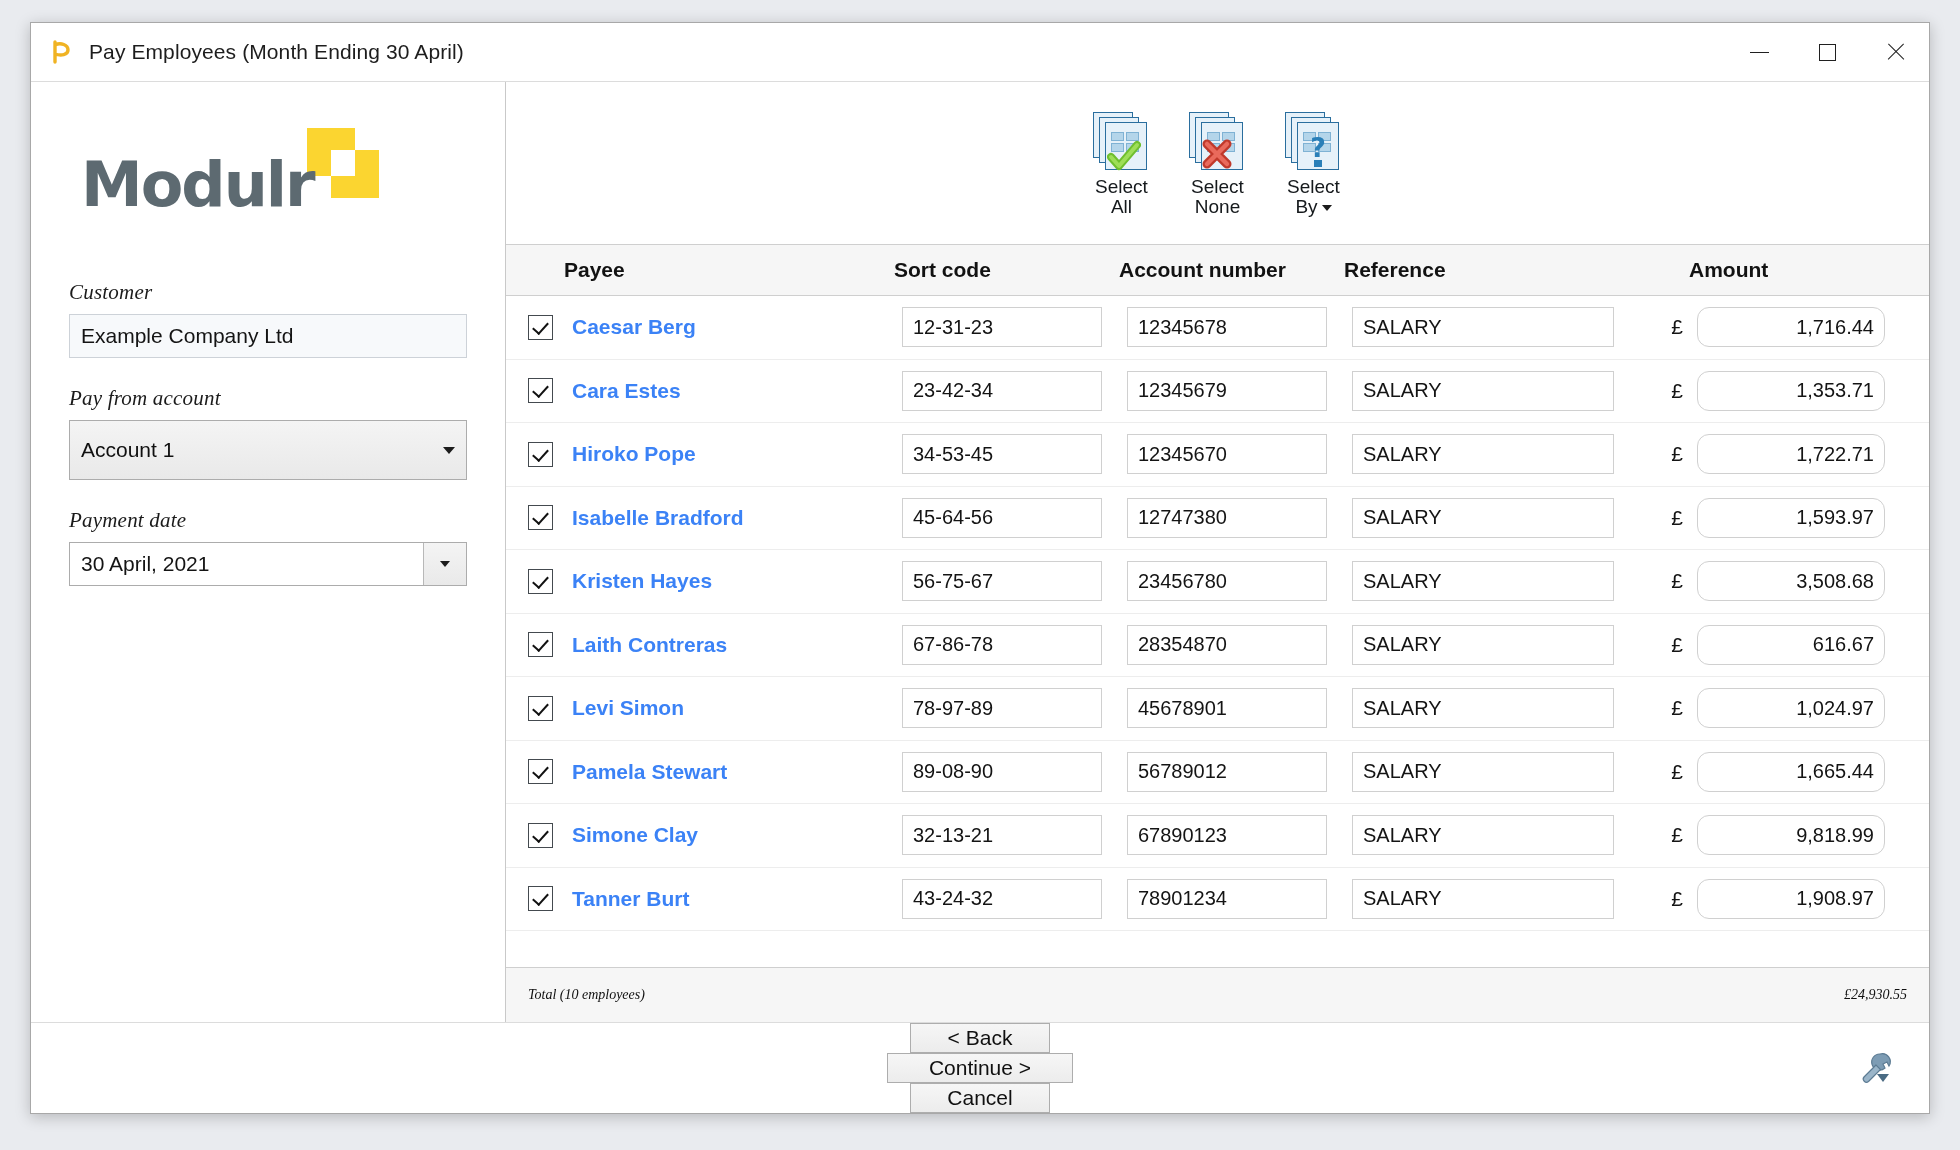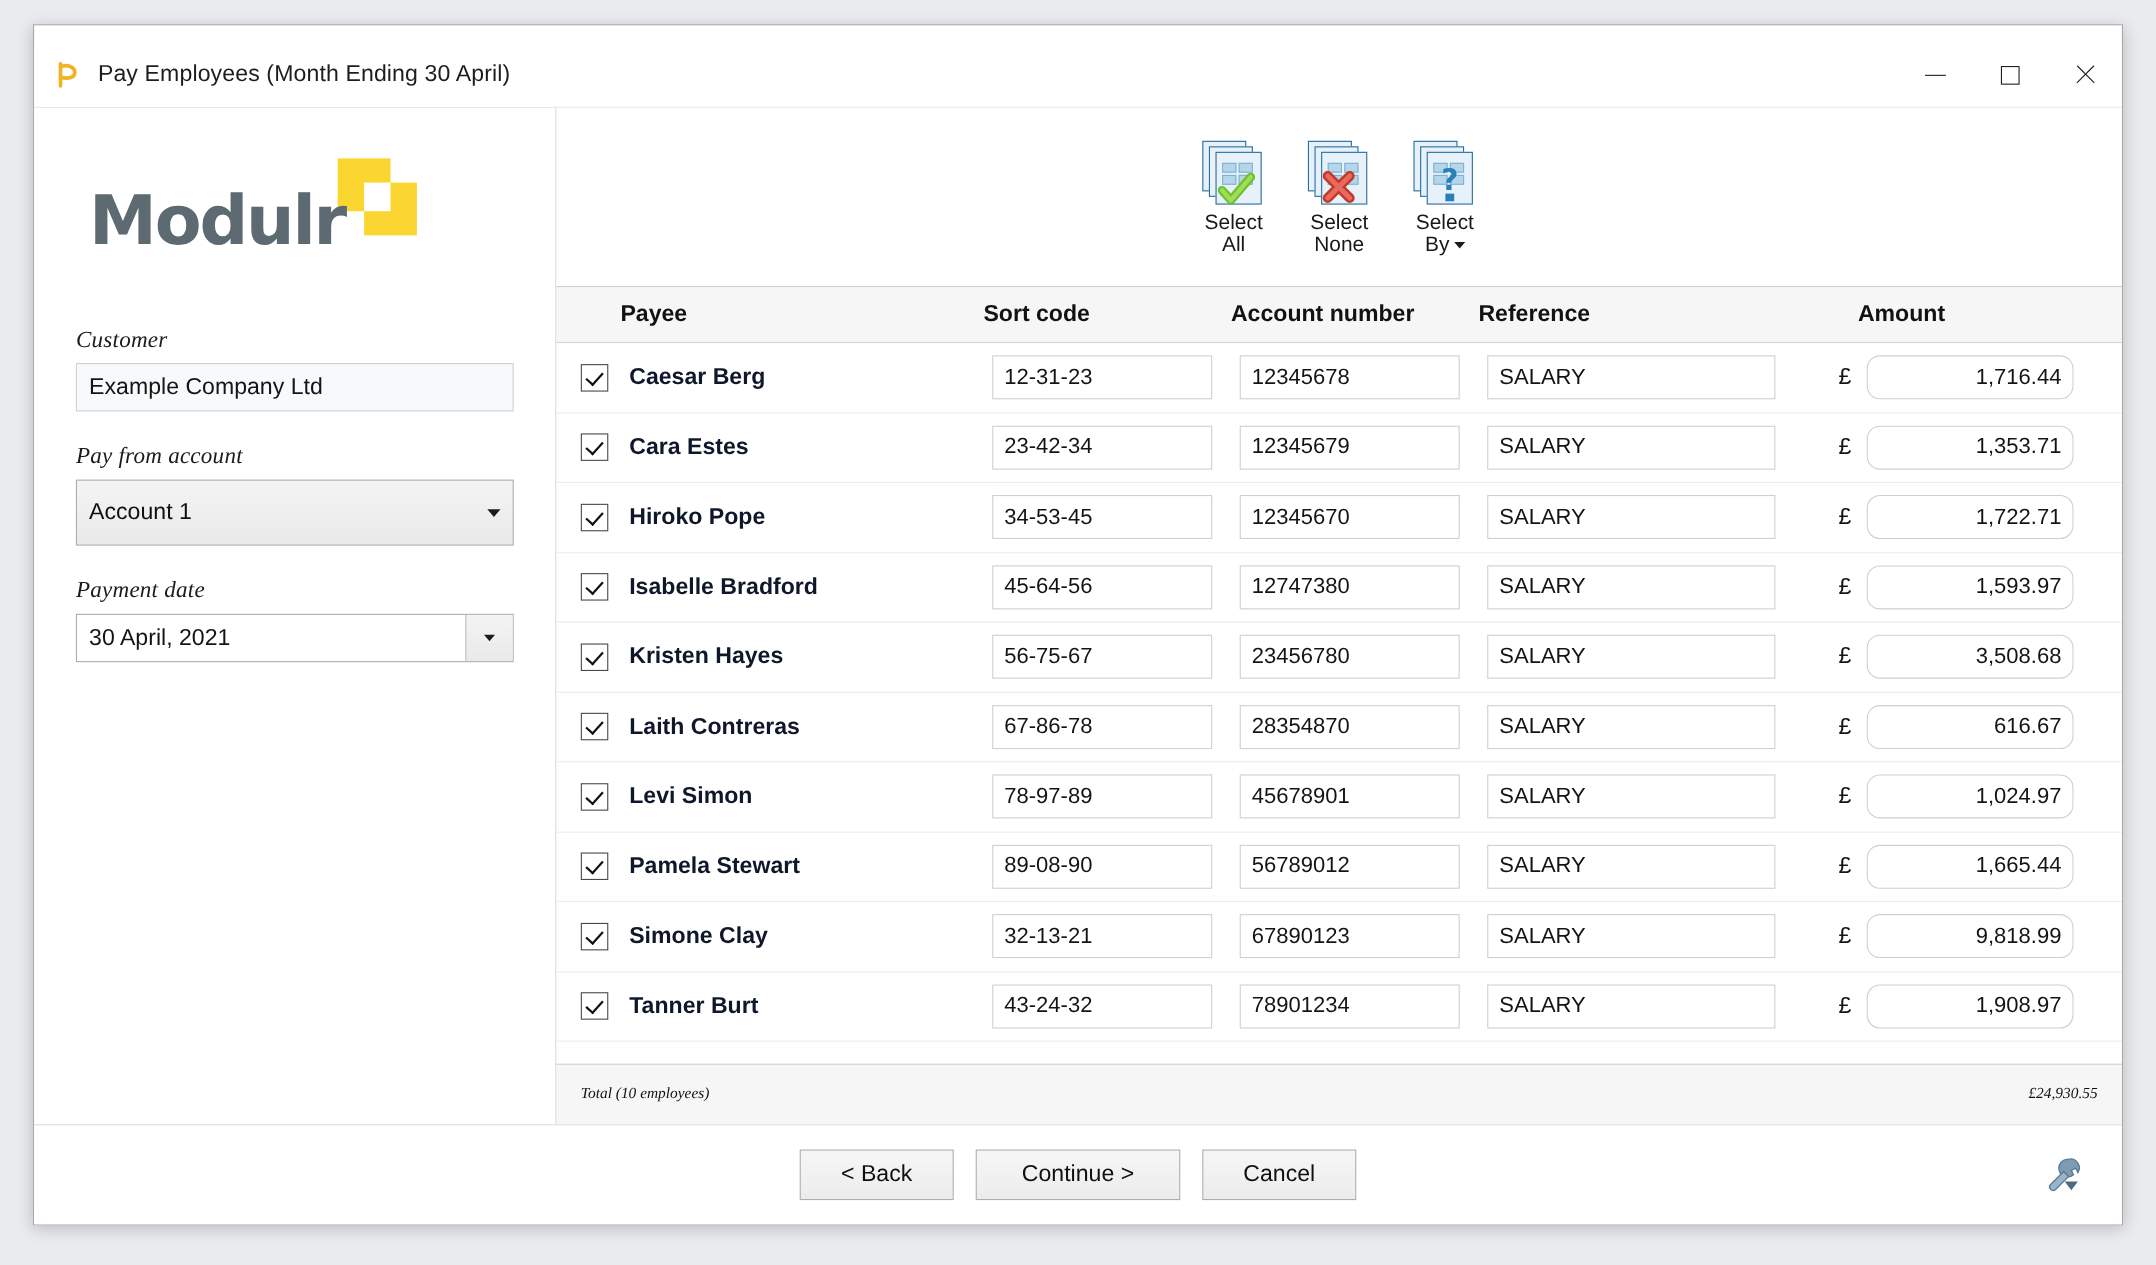--- a/index.html
+++ b/index.html
@@ -34,21 +34,20 @@
     flex-direction: column;
   }
 
   
   .titlebar {
     height: 58px;
     min-height: 58px;
     background: #ffffff;
     display: flex;
     position: relative;
-    margin-top: 16px;
   }
   .title-left {
     display: flex;
     align-items: center;
     padding-left: 18px;
   }
   .app-icon {
     width: 26px;
     height: 26px;
     margin-right: 14px;
@@ -377,21 +376,21 @@
     width: 7px;
     height: 13px;
     border: solid #111111;
     border-width: 0 2.6px 2.6px 0;
     transform: rotate(42deg);
   }
 
   .payee-name {
     font-size: 21px;
     font-weight: bold;
-    color: #0f172a;
+    color: #3b82f6;
     padding-left: 8px;
     white-space: nowrap;
     overflow: hidden;
     font-family: "Liberation Sans", sans-serif;
   }
 
   .cell-input {
     height: 40px;
     box-sizing: border-box;
     border: 1px solid #d0d0d0;
@@ -439,20 +438,21 @@
   
   .footer {
     height: 90px;
     min-height: 90px;
     background: #ffffff;
     border-top: 1px solid #dcdcdc;
     display: flex;
     align-items: center;
     justify-content: center;
     position: relative;
+    flex-direction: column;
   }
   .btn {
     height: 46px;
     min-width: 140px;
     box-sizing: border-box;
     border: 1px solid #adadad;
     background: linear-gradient(#f6f6f6, #ececec);
     font-size: 21px;
     color: #101010;
     display: flex;

